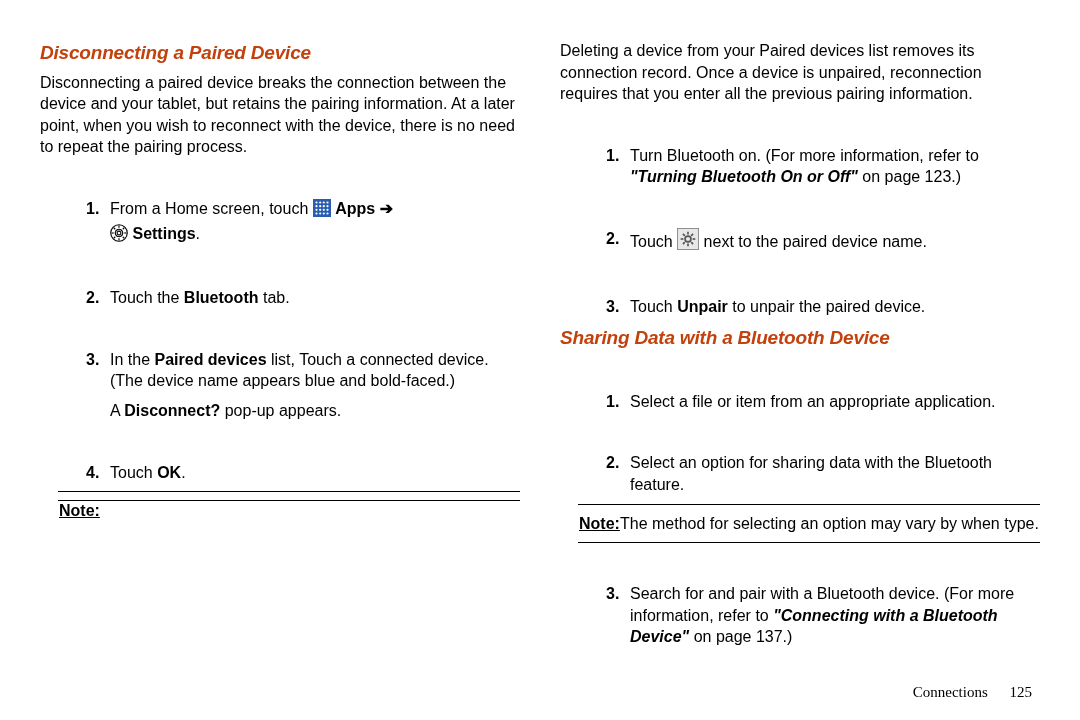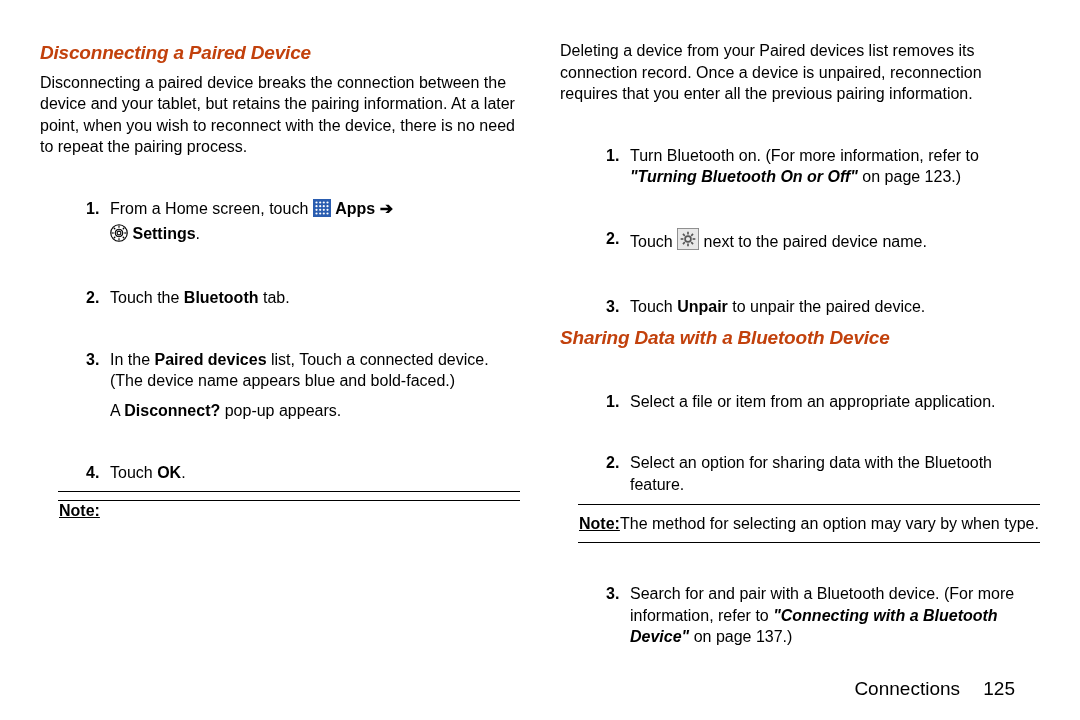--- a/index.html
+++ b/index.html
@@ -72,23 +72,24 @@
     position: relative;
   }
   .note .label {
     position: absolute;
     left: 1px;
     font-weight: bold;
     text-decoration: underline;
   }
   .footer {
     position: absolute;
-    right: 65px;
+    right: 48px;
     bottom: 18px;
-    font-size: 19px;
+    font-size: 15px;
+    font-family: Liberation Serif, serif;
   }
   .footer .num { margin-left: 18px; }
   .icon {
     display: inline-block;
     vertical-align: -3px;
   }
   .arrow {
     font-weight: bold;
   }
 </style>

